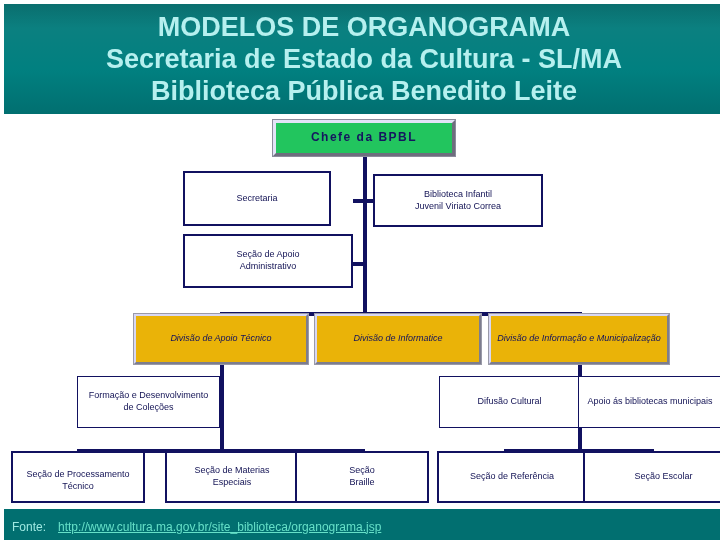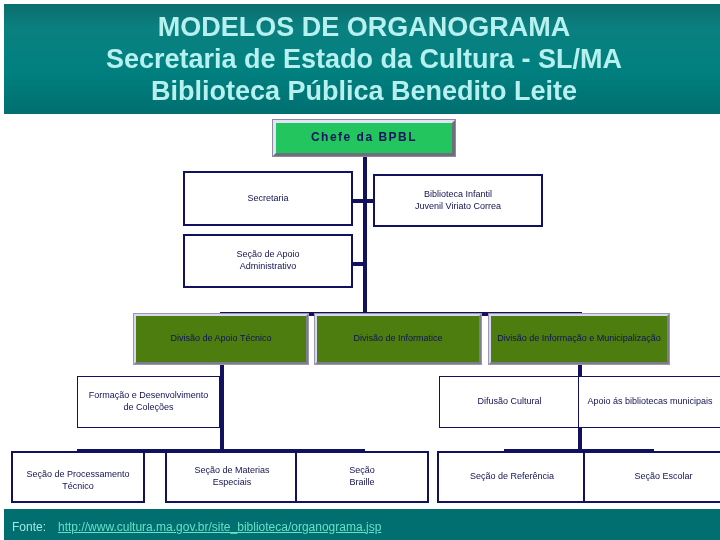--- a/index.html
+++ b/index.html
@@ -68,27 +68,28 @@
   }
 
   
   .node.plain {
     background: #ffffff;
     border: 2px solid #111160;
   }
 
   
   .node.lav {
-    background: #4d7c0f;
+    background: #eab308;
     border-top: 2px solid #d8d8f4;
     border-left: 2px solid #d8d8f4;
     border-right: 2px solid #7d7d8e;
     border-bottom: 2px solid #7d7d8e;
     outline: 1px solid #9a9aa8;
     color: #11115e;
+    font-style: italic;
   }
 
   
   .node.chief {
     background: #22c55e;
     border-top: 3px solid #e3e3f7;
     border-left: 3px solid #e3e3f7;
     border-right: 3px solid #6e6e7e;
     border-bottom: 3px solid #6e6e7e;
     outline: 1px solid #8c8c9c;
@@ -171,21 +172,21 @@
     <div class="ln h" style="left:564px; top:288px; width:12px;"></div>
     <div class="ln h" style="left:574px; top:288px; width:12px;"></div>
     <div class="ln h" style="left:500px; top:335px; width:148px;"></div>
     <div class="ln v" style="left:500px; top:335px; height:12px;"></div>
     <div class="ln v" style="left:646px; top:335px; height:12px;"></div>
 
     <div class="node chief" style="left:269px; top:6px; width:182px; height:36px;">
       <span class="node-label">Chefe da BPBL</span>
     </div>
 
-    <div class="node plain" style="left:179px; top:57px; width:170px; height:55px;">
+    <div class="node plain" style="left:179px; top:57px; width:148px; height:55px;">
       <span class="node-label">Secretaria</span>
     </div>
 
     <div class="node plain" style="left:369px; top:60px; width:170px; height:53px;">
       <span class="node-label multi" style="white-space:pre-line;">Biblioteca Infantil
 Juvenil Viriato Correa</span>
     </div>
 
     <div class="node plain" style="left:179px; top:120px; width:170px; height:54px;">
       <span class="node-label" style="white-space:pre-line;text-align:center;">Seção de Apoio

